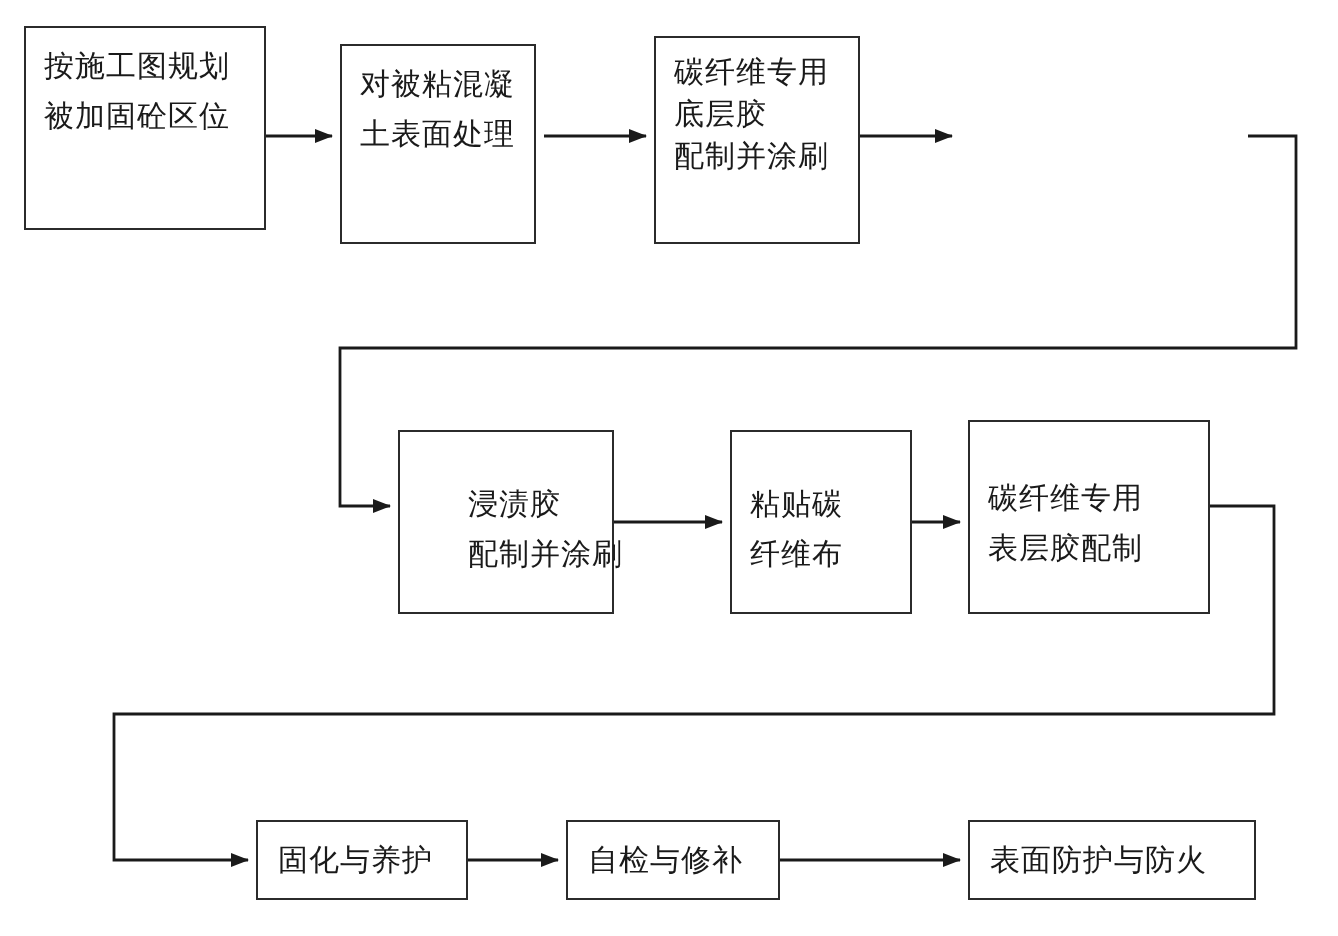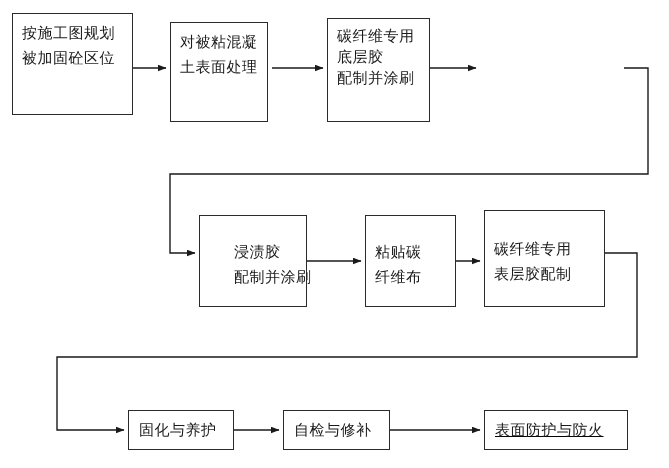--- a/index.html
+++ b/index.html
@@ -124,17 +124,17 @@
   </div>
 
   <div class="node row3" style="left:128px; top:410px; width:106px; height:40px;">
     <div class="node-line">固化与养护</div>
   </div>
 
   <div class="node row3" style="left:283px; top:410px; width:107px; height:40px;justify-content:center;">
     <div class="node-line">自检与修补</div>
   </div>
 
-  <div class="node row3" style="left:484px; top:410px; width:144px; height:40px;text-decoration:underline;">
+  <div class="node row3" style="left:484px; top:410px; width:144px; height:40px;">
     <div class="node-line">表面防护与防火</div>
   </div>
 
 </div>
 
 </body></html>

